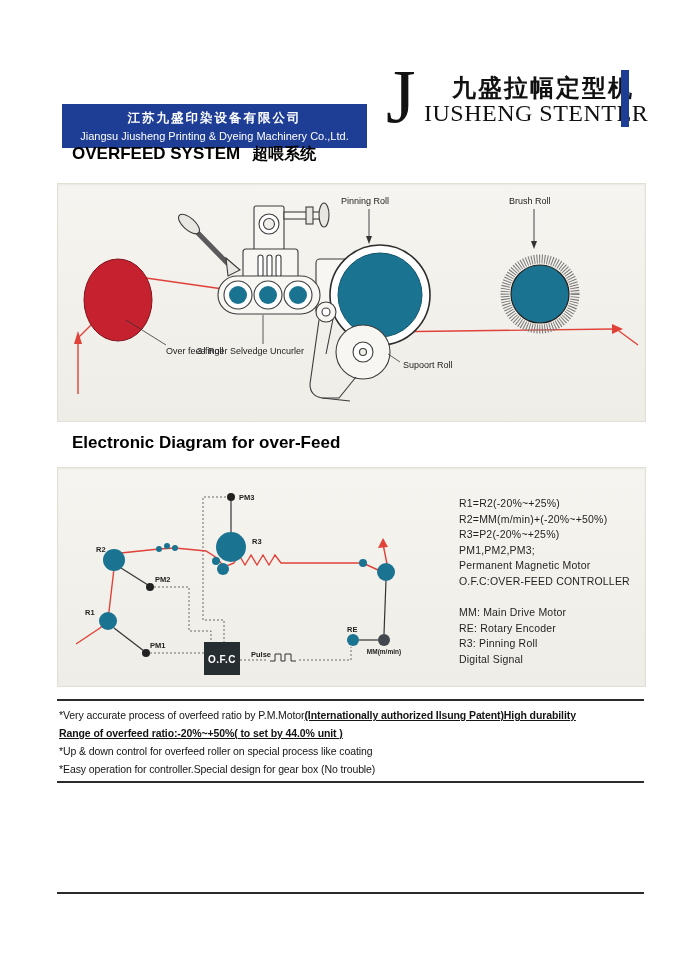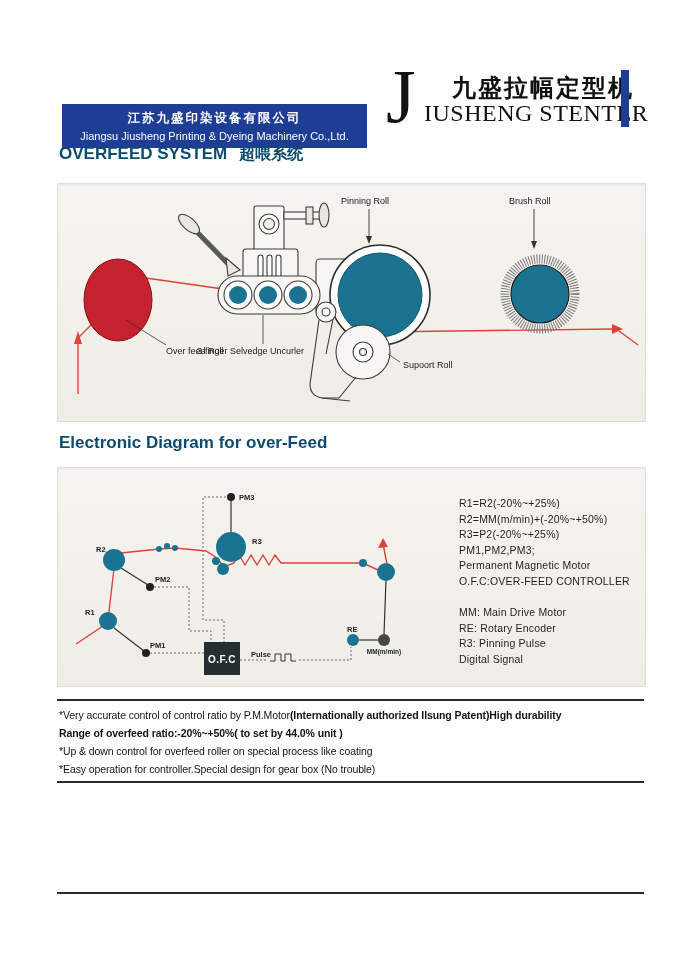--- a/index.html
+++ b/index.html
@@ -11,21 +11,21 @@
   .banner-cn{font-size:12.5px;font-weight:bold;letter-spacing:2px;}
   .banner-en{font-size:11px;margin-top:3px;}
   .logo-j{position:absolute;left:386px;top:58px;font-family:"Liberation Serif",serif;
           font-size:76px;line-height:1;color:#121212;}
   .brand-cn{position:absolute;left:452px;top:72px;width:162px;font-size:24px;font-weight:bold;
             letter-spacing:2px;color:#111;white-space:nowrap;}
   .brand-en{position:absolute;left:424px;top:100px;font-family:"Liberation Serif",serif;
             font-size:24px;letter-spacing:0.5px;color:#111;white-space:nowrap;}
   .logo-bar{position:absolute;left:621px;top:70px;width:8px;height:57px;background:var(--banner-blue);}
   
-  .sec-title{position:absolute;left:59px;font-size:17px;font-weight:800;color:#0c4a6e;}
+  .sec-title{position:absolute;left:72px;font-size:17px;font-weight:800;color:#000000;}
   .sec1{top:144px;} .sec1 .t-cn{font-weight:700;margin-left:12px;font-size:16px;}
   .sec2{top:433px;}
   
   .dbox{position:absolute;left:57px;width:587px;background:linear-gradient(180deg,#f6f4f0 0%,var(--diagram-bg) 30%,#efede7 100%);
         border:1px solid #e2dfd7;box-shadow:inset 0 1px 2px rgba(0,0,0,0.05);}
   .box1{top:183px;height:237px;}
   .box2{top:467px;height:218px;}
   svg{display:block;}
   .dlabel{font-family:"Liberation Sans",sans-serif;font-size:9px;fill:#222;}
   .dlabel2{font-family:"Liberation Sans",sans-serif;font-size:7.5px;font-weight:700;fill:#222;}
@@ -37,21 +37,21 @@
   .dotted{stroke:#5a5a5a;stroke-width:0.9;stroke-dasharray:2,2;fill:none;}
   .wire{stroke:#333;stroke-width:1.2;fill:none;}
   
   .legend{position:absolute;left:401px;top:28px;font-size:10.5px;line-height:15.5px;color:#1f1f1f;letter-spacing:0.2px;}
   .legend-group2{margin-top:16px;}
   
   .rule{position:absolute;left:57px;width:587px;height:2px;background:#2b2b2b;}
   .rule1{top:699px;} .rule2{top:781px;} .rule3{top:892px;}
   .features-en{position:absolute;left:59px;top:706px;width:586px;font-size:10.5px;line-height:18px;
                letter-spacing:-0.1px;color:#141414;}
-  .features-en b{font-weight:700;}
+  .features-en b{font-weight:700;text-decoration:underline;}
   .features-cn{position:absolute;left:59px;top:788px;width:588px;font-size:10.5px;line-height:21.5px;color:#141414;}
 </style>
 </head>
 <body>
 
 <div class="page">
 
   <div class="banner">
     <div class="banner-cn">江苏九盛印染设备有限公司</div>
     <div class="banner-en">Jiangsu Jiusheng Printing &amp; Dyeing Machinery Co.,Ltd.</div>
@@ -213,30 +213,30 @@
         <div>R1=R2(-20%~+25%)</div>
         <div>R2=MM(m/min)+(-20%~+50%)</div>
         <div>R3=P2(-20%~+25%)</div>
         <div>PM1,PM2,PM3;</div>
         <div>Permanent Magnetic Motor</div>
         <div>O.F.C:OVER-FEED CONTROLLER</div>
       </div>
       <div class="legend-group2">
         <div>MM: Main Drive Motor</div>
         <div>RE: Rotary Encoder</div>
-        <div>R3: Pinning Pulse</div>
+        <div>R3: Pinning Roll</div>
         <div>Digital Signal</div>
       </div>
     </div>
   </div>
 
   <div class="rule rule1"></div>
 
   <div class="features-en">
-    <div><span>*Very accurate control of control ratio by P.M.Motor</span><b>(Internationally authorized Ilsung Patent)High durability</b></div>
+    <div><span>*Very accurate process of overfeed ratio by P.M.Motor</span><b>(Internationally authorized Ilsung Patent)High durability</b></div>
     <div><b>Range of overfeed ratio:-20%~+50%( to set by 44.0% unit )</b></div>
     <div>*Up &amp; down control for overfeed roller on special process like coating</div>
     <div>*Easy operation for controller.Special design for gear box (No trouble)</div>
   </div>
 
   <div class="rule rule2"></div>
 
 
   <div class="rule rule3"></div>
 

